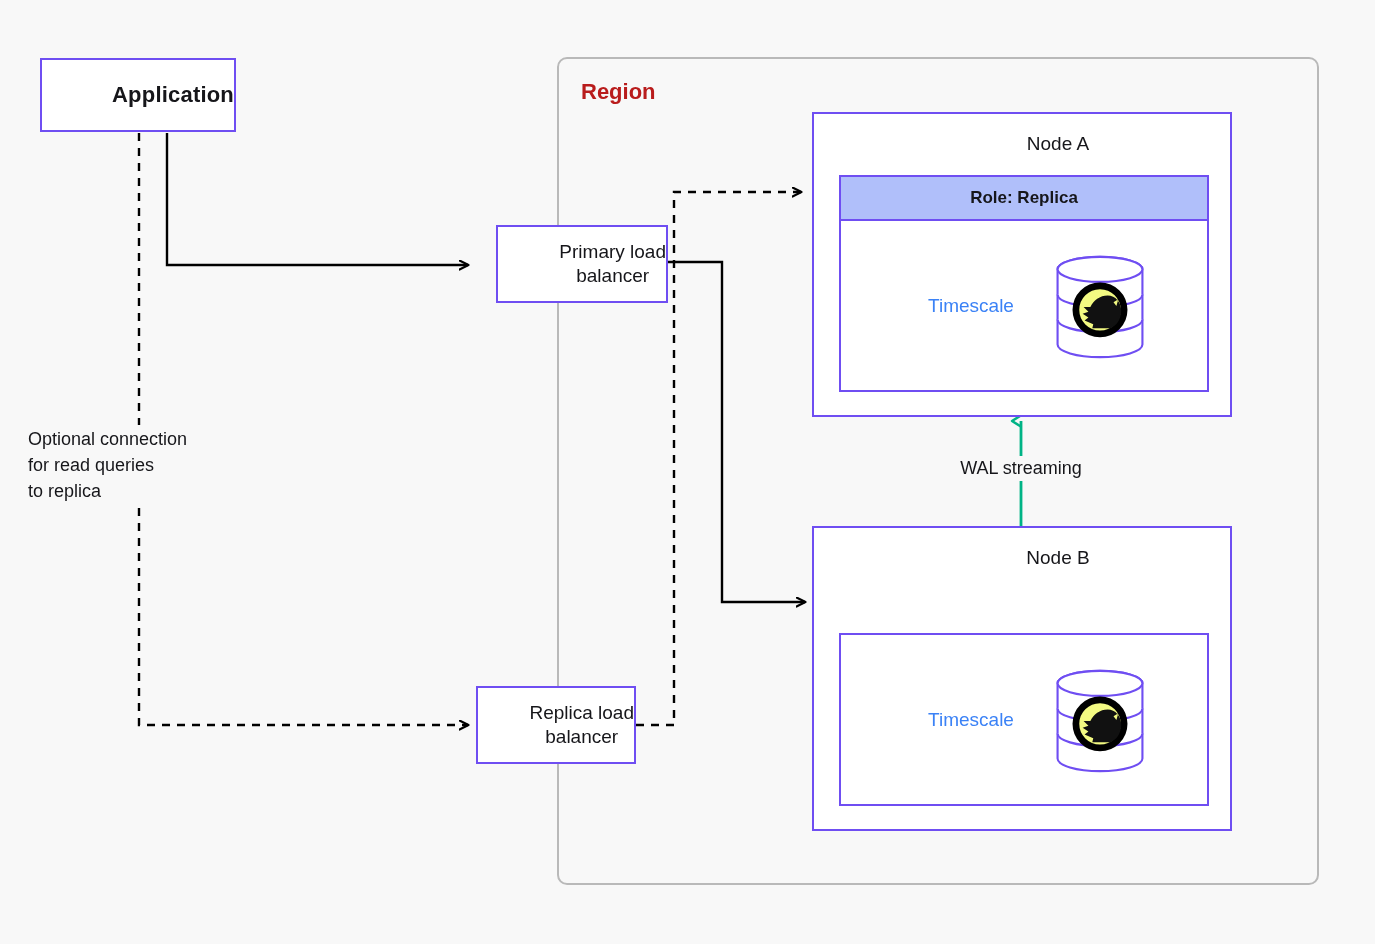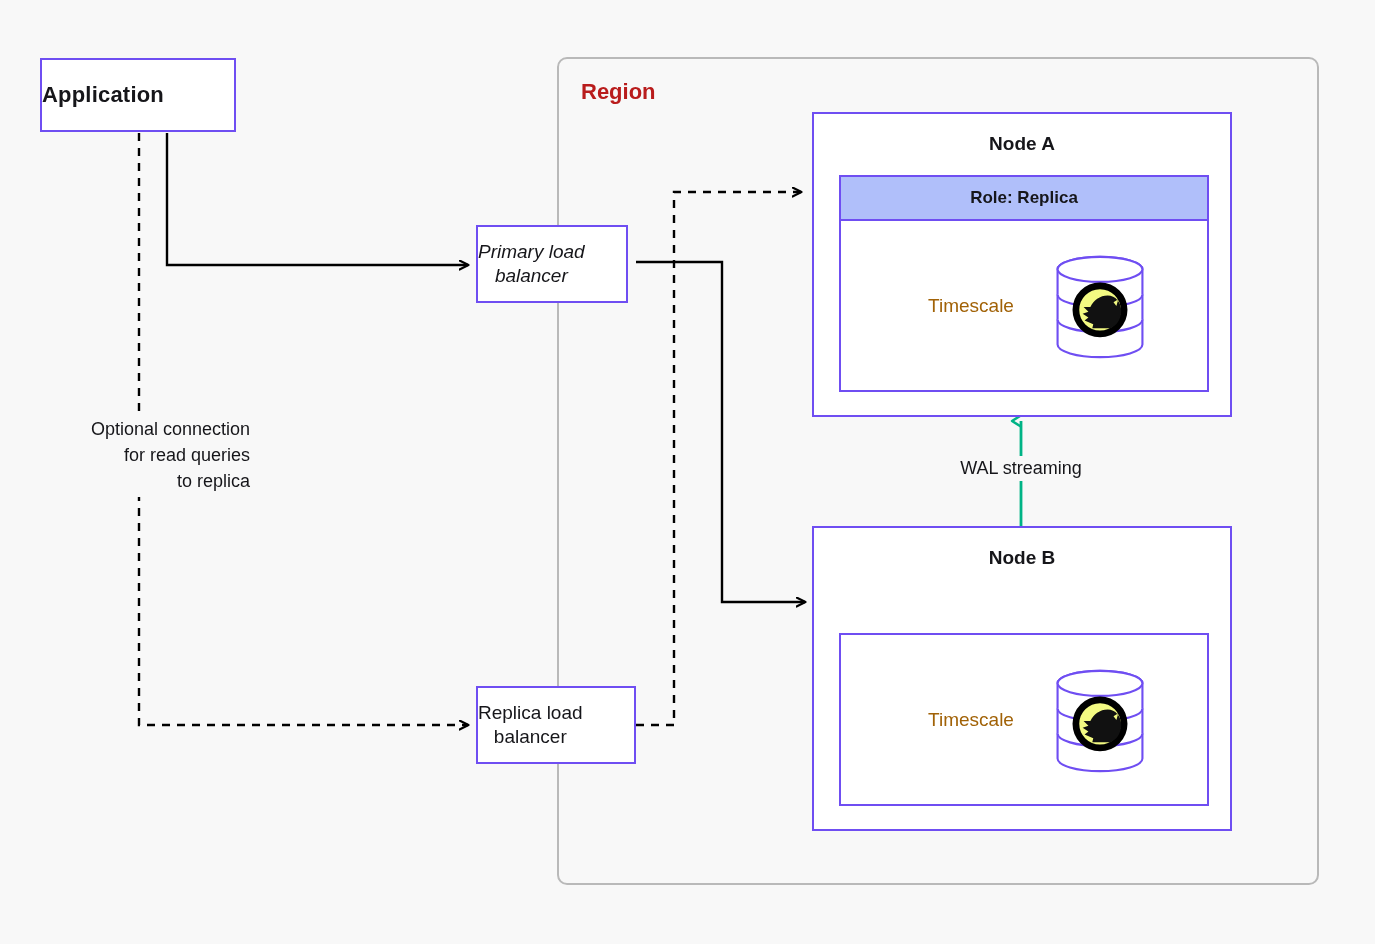--- a/index.html
+++ b/index.html
@@ -21,21 +21,21 @@
   }
   .abs { position: absolute; }
 
   
   .box {
     background: #ffffff;
     border: 2px solid #6f4ef2;
     box-sizing: border-box;
     display: flex;
     align-items: center;
-    justify-content: flex-start;
+    justify-content: flex-end;
     text-align: center;
   }
   .box-label {
     font-size: 19px;
     color: #16161a;
     line-height: 1.28;
   }
 
   
   #application-box {
@@ -54,38 +54,39 @@
     border-radius: 10px;
     background: #f8f8f8;
     box-sizing: border-box;
   }
   #region-title {
     left: 581px; top: 79px;
     font-size: 22px; font-weight: bold; color: #b91c1c;
   }
 
   
-  #primary-lb-box { left: 476px; top: 225px; width: 152px; height: 78px; font-style: italic; }
+  #primary-lb-box { left: 496px; top: 225px; width: 172px; height: 78px; }
   #replica-lb-box { left: 476px; top: 686px; width: 160px; height: 78px; }
 
   
   .node-card {
     background: #ffffff;
     border: 2px solid #6f4ef2;
     box-sizing: border-box;
   }
   #node-a-card { left: 812px; top: 112px; width: 420px; height: 305px; }
   #node-b-card { left: 812px; top: 526px; width: 420px; height: 305px; }
   .node-title {
     width: 100%;
     text-align: center;
     font-size: 19px;
-    font-weight: bold;
+    font-weight: normal;
     color: #16161a;
     margin-top: 19px;
+    padding-left: 36px;
   }
   .role-panel {
     position: absolute;
     left: 25px;
     top: 61px;
     width: 370px;
     box-sizing: border-box;
     border: 2px solid #6f4ef2;
     border-bottom: none;
     height: 44px;
@@ -107,29 +108,29 @@
     box-sizing: border-box;
     border: 2px solid #6f4ef2;
     background: #ffffff;
     display: flex;
     align-items: center;
     justify-content: center;
     gap: 34px;
   }
   .db-text {
     font-size: 19px;
-    color: #a16207;
+    color: #3b82f6;
     margin-left: 32px;
   }
   .db-icon { width: 104px; height: 108px; display: block; }
 
   
   #optional-note {
-    left: 28px; top: 415px; width: 222px;
-    text-align: right;
+    left: 28px; top: 425px; width: 222px;
+    text-align: left;
     font-size: 18px;
     color: #16161a;
     line-height: 1.44;
     background: #f8f8f8;
     padding: 2px 0;
   }
   #wal-label {
     left: 930px; top: 456px; width: 182px;
     text-align: center;
     font-size: 18px;

